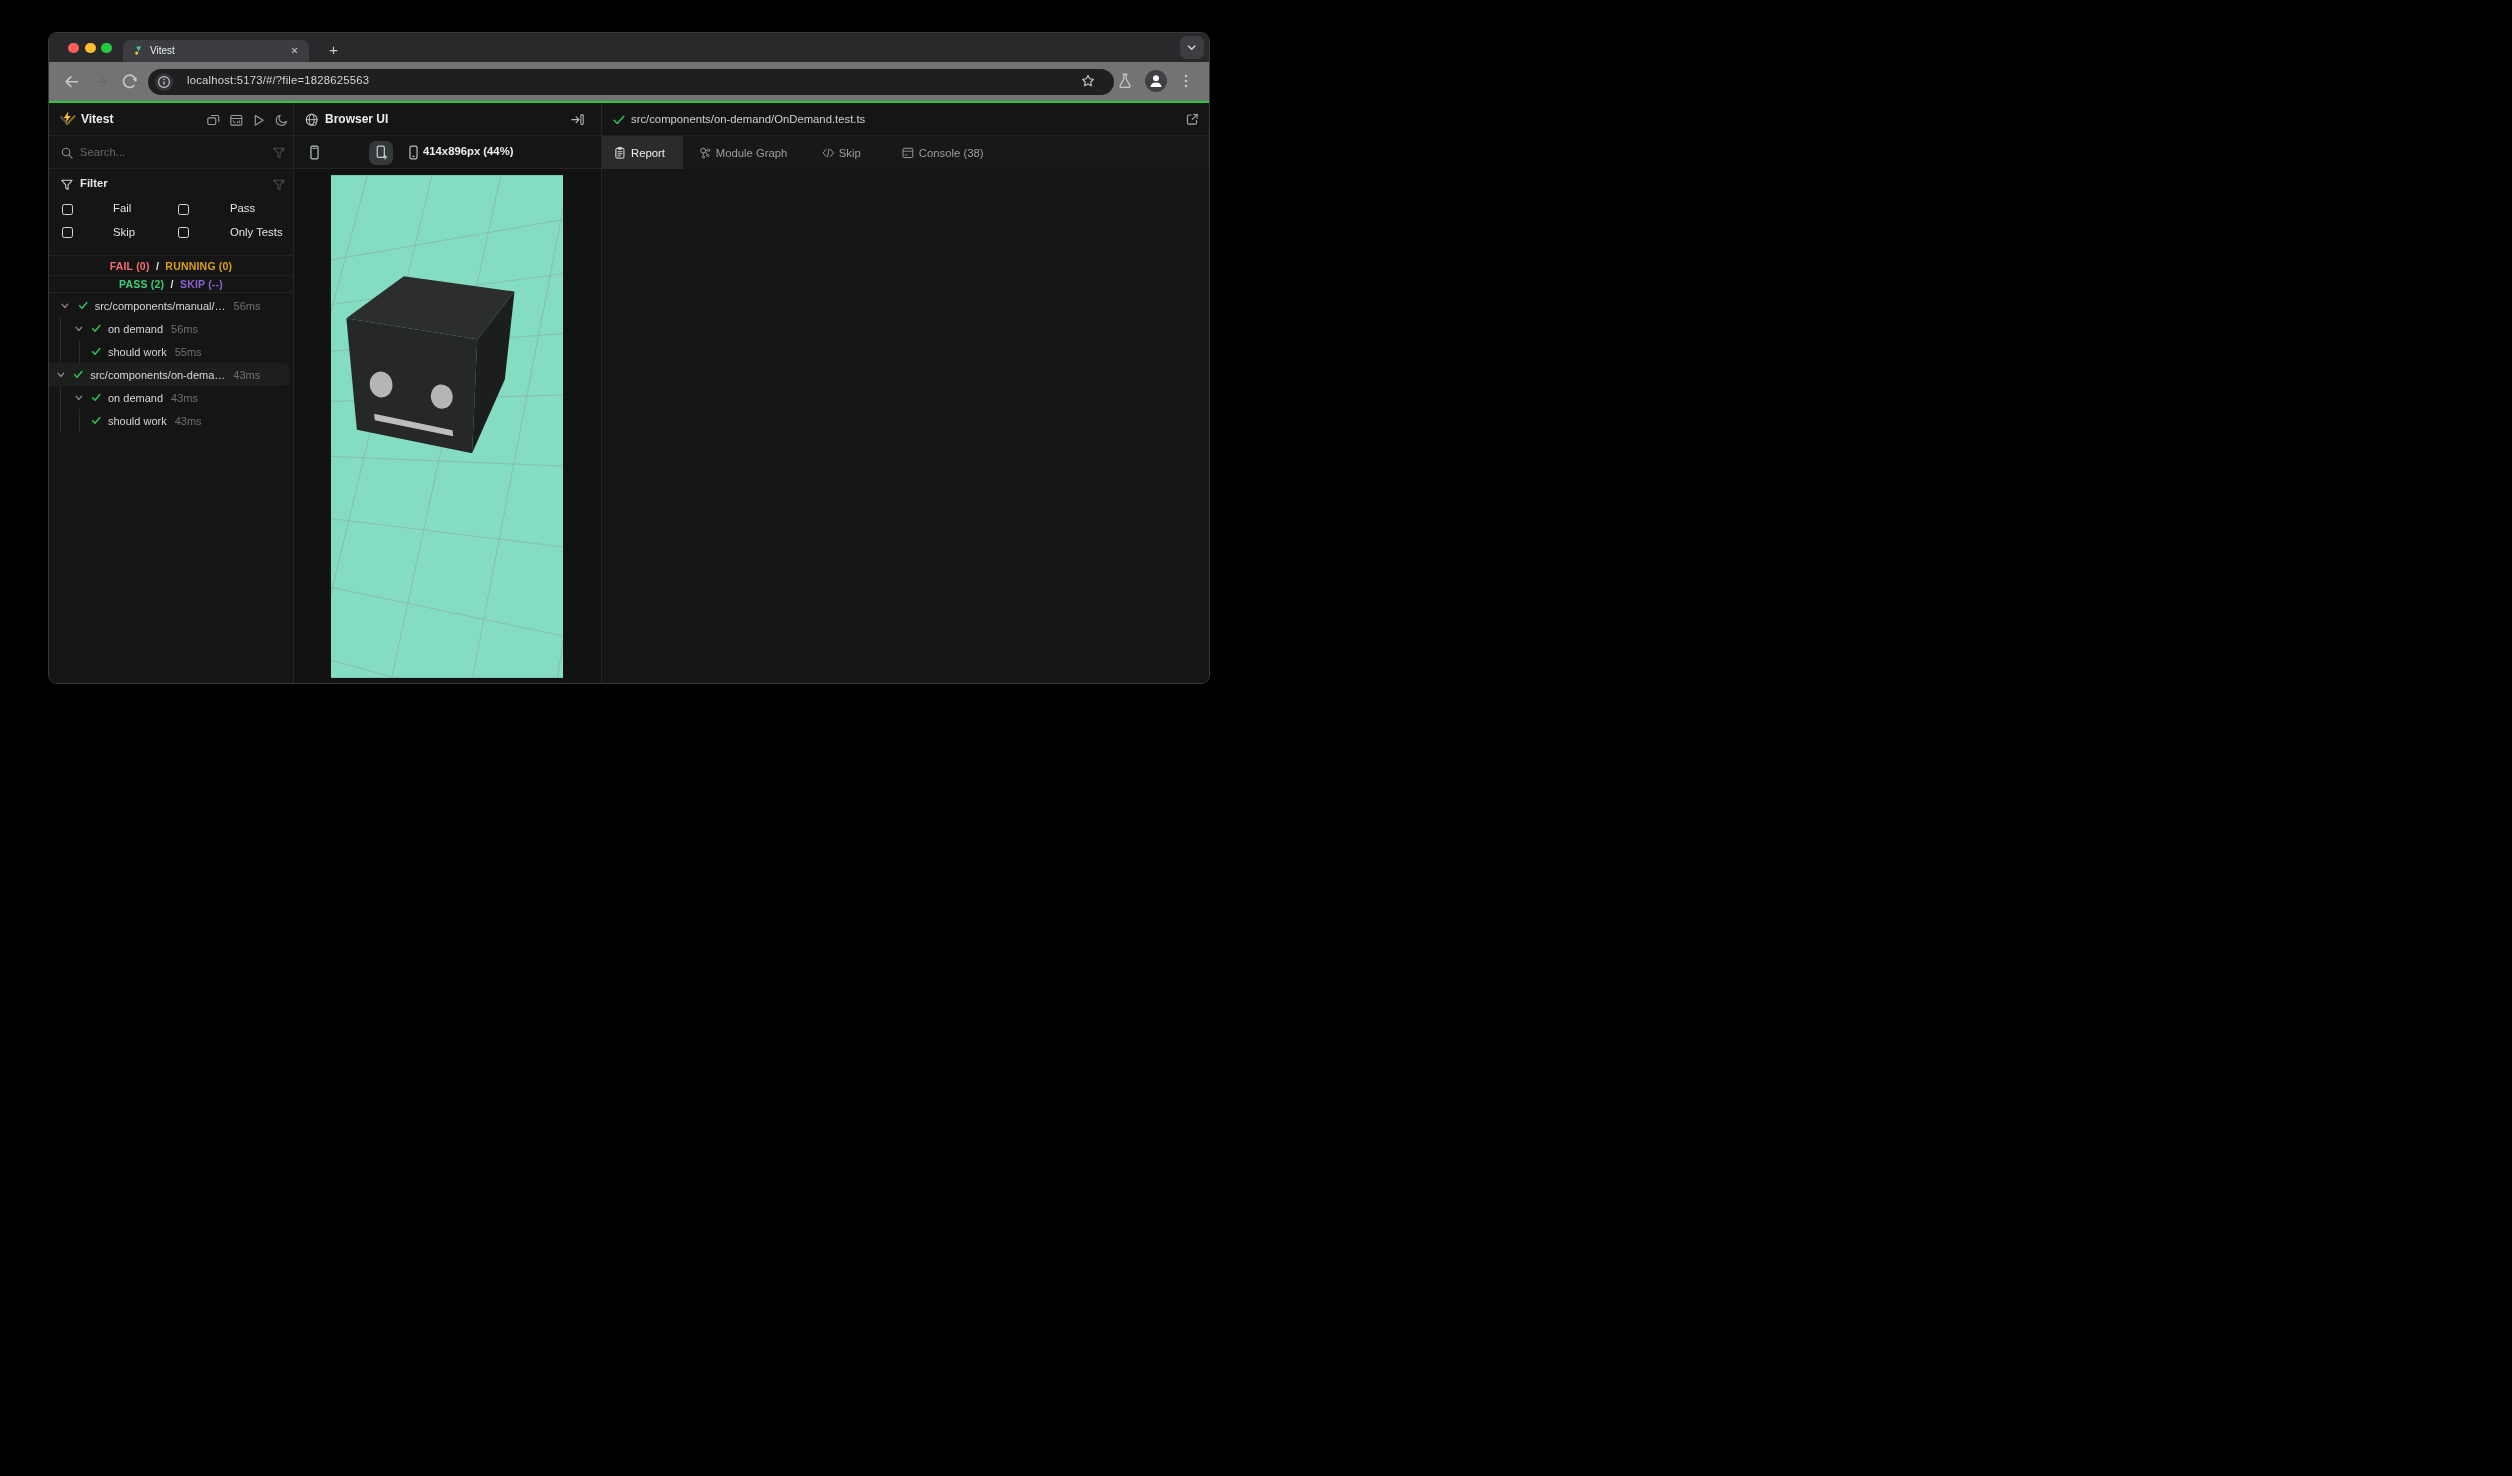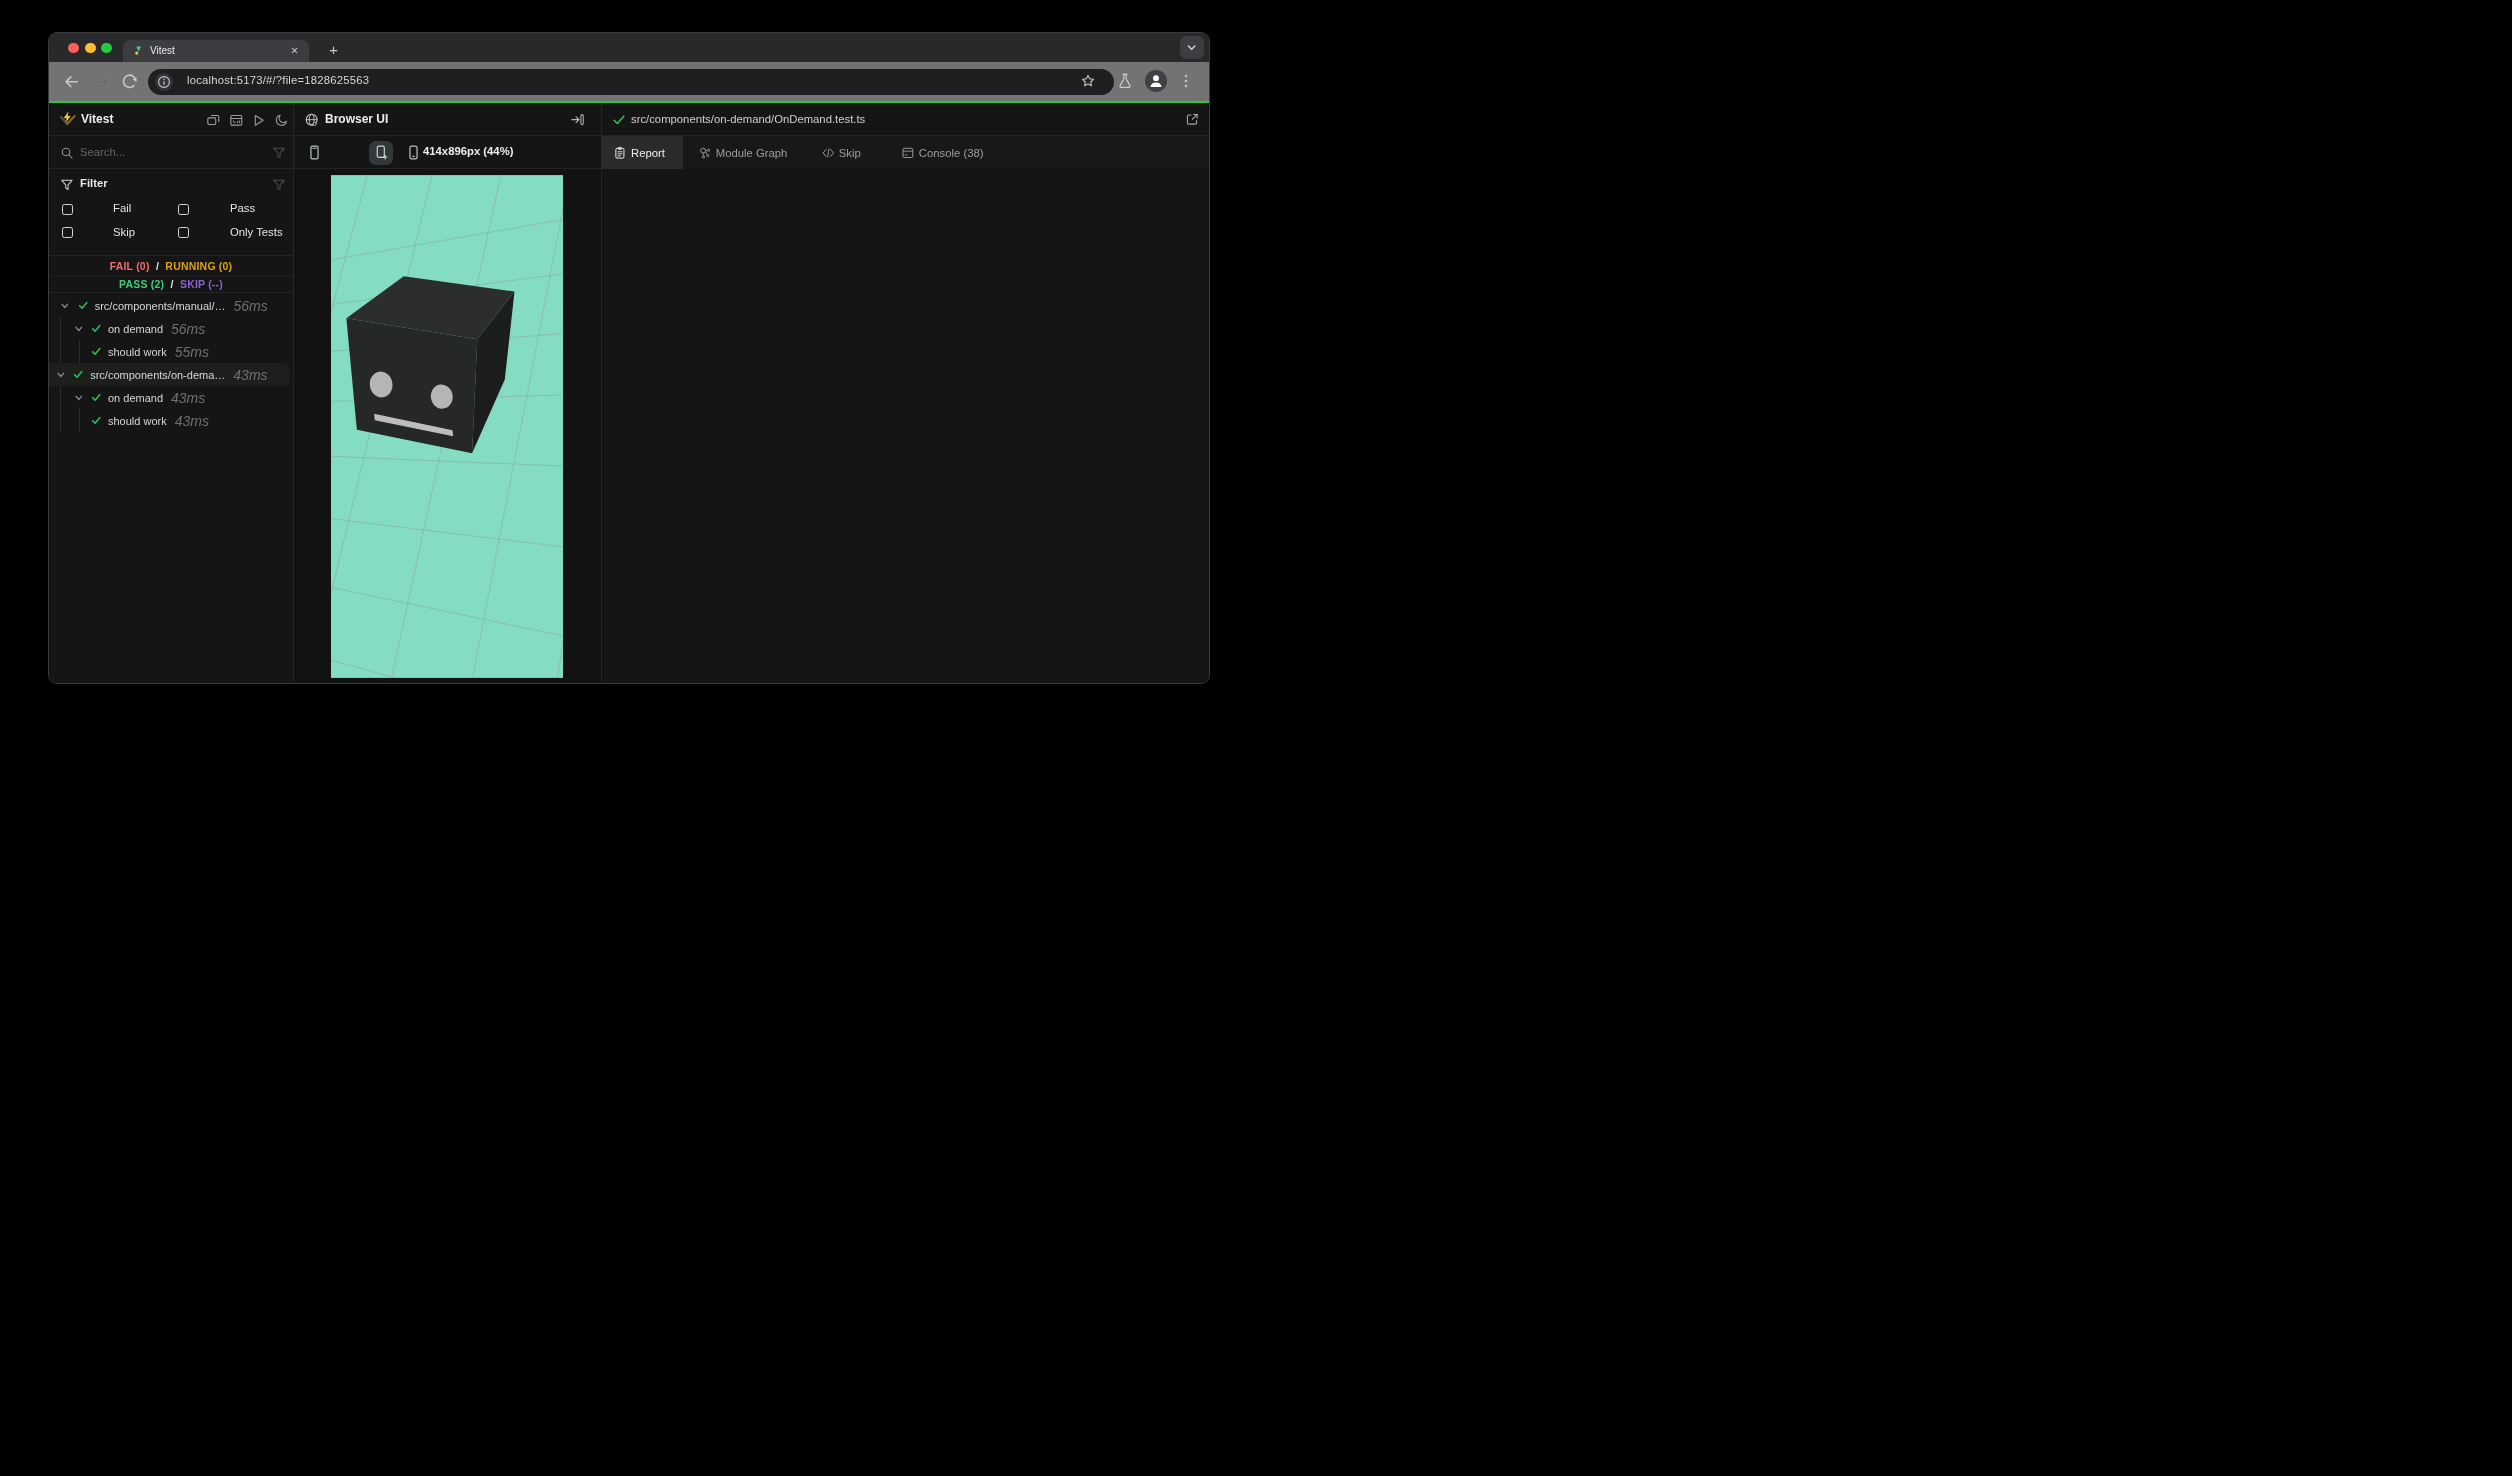--- a/index.html
+++ b/index.html
@@ -66,21 +66,21 @@
   .sep { color:#e8e8e8; }
   #status-divider { position:absolute; left:0; top:18px; width:100%; height:0.8px; background:#202020; }
 
   
   #tree { position:absolute; left:0; top:191px; width:100%; height:138px; }
   .trow { position:absolute; left:0; width:100%; height:23px; display:flex; align-items:center; }
   .trow.selected { background:#1d1f1d; width:241px; border-radius:0 6.5px 6.5px 0; }
   .t-chev { width:9.7px; height:9.7px; color:#868686; flex:none; }
   .t-check { width:10.5px; height:10.5px; color:#2bc55a; flex:none; margin-right:6.5px; }
   .t-label { font-size:11px; color:#d6d6d6; white-space:nowrap; }
-  .t-time { font-size:14px; color:#6f6f6f; margin-left:8px;font-style:italic; }
+  .t-time { font-size:11px; color:#6f6f6f; margin-left:8px; }
   .guide { position:absolute; width:0.8px; background:#2d2d2d; }
 
   
   #middle { position:absolute; left:245px; top:0; width:307px; height:581px; }
   #browser-ui-title { position:absolute; left:31px; top:9px; }
   #globe-icon { position:absolute; left:9.7px; top:9px; width:15.4px; height:15.4px; color:#d0d0d0; }
   #expand-icon { position:absolute; right:16px; top:9px; width:15.4px; height:15.4px; color:#b0bcb8; }
   .dev-ic { position:absolute; top:8px; width:17px; height:17px; color:#b4c5c0; }
   #dev-active { position:absolute; left:75px; top:4.9px; width:24px; height:24px; background:#35383a; border-radius:6.5px; }
   #viewport-size { position:absolute; left:129px; top:9px; font-size:11.3px; font-weight:bold; color:#ececec; }

